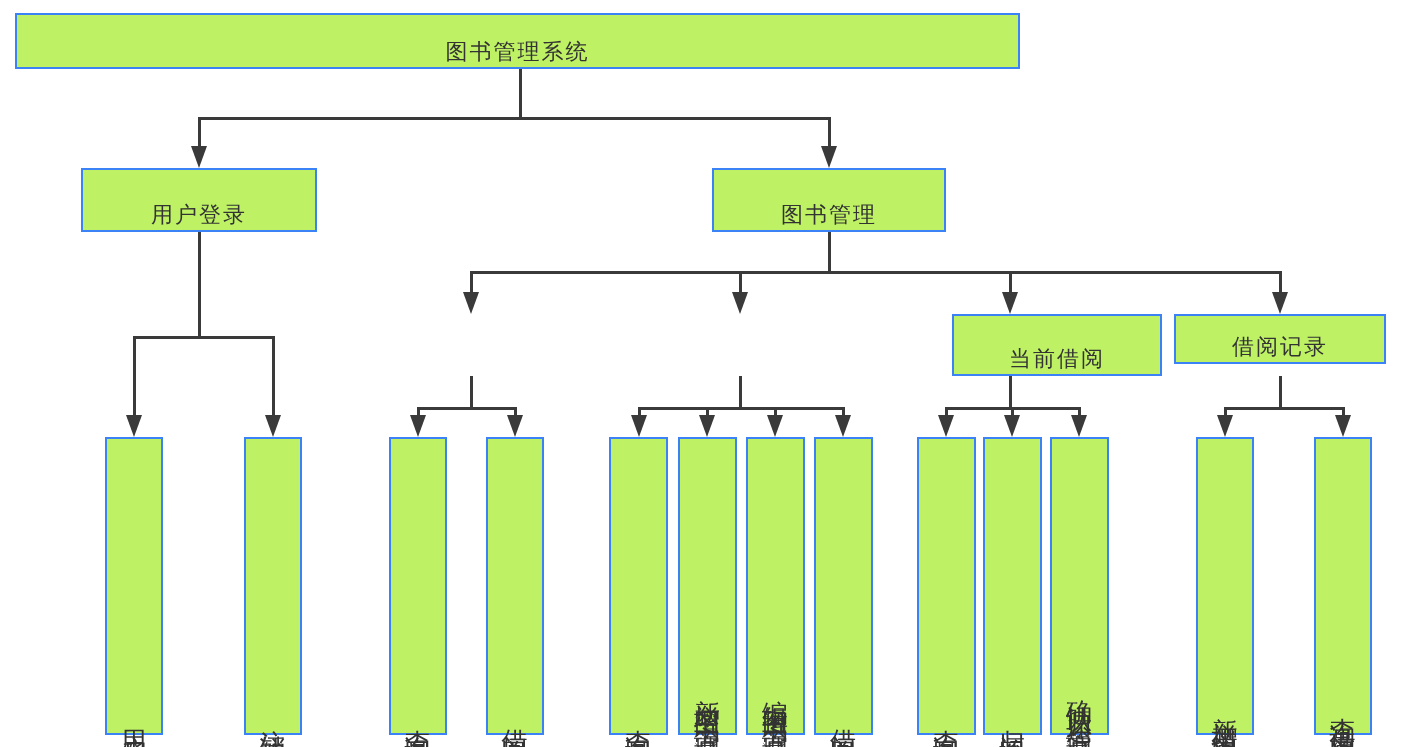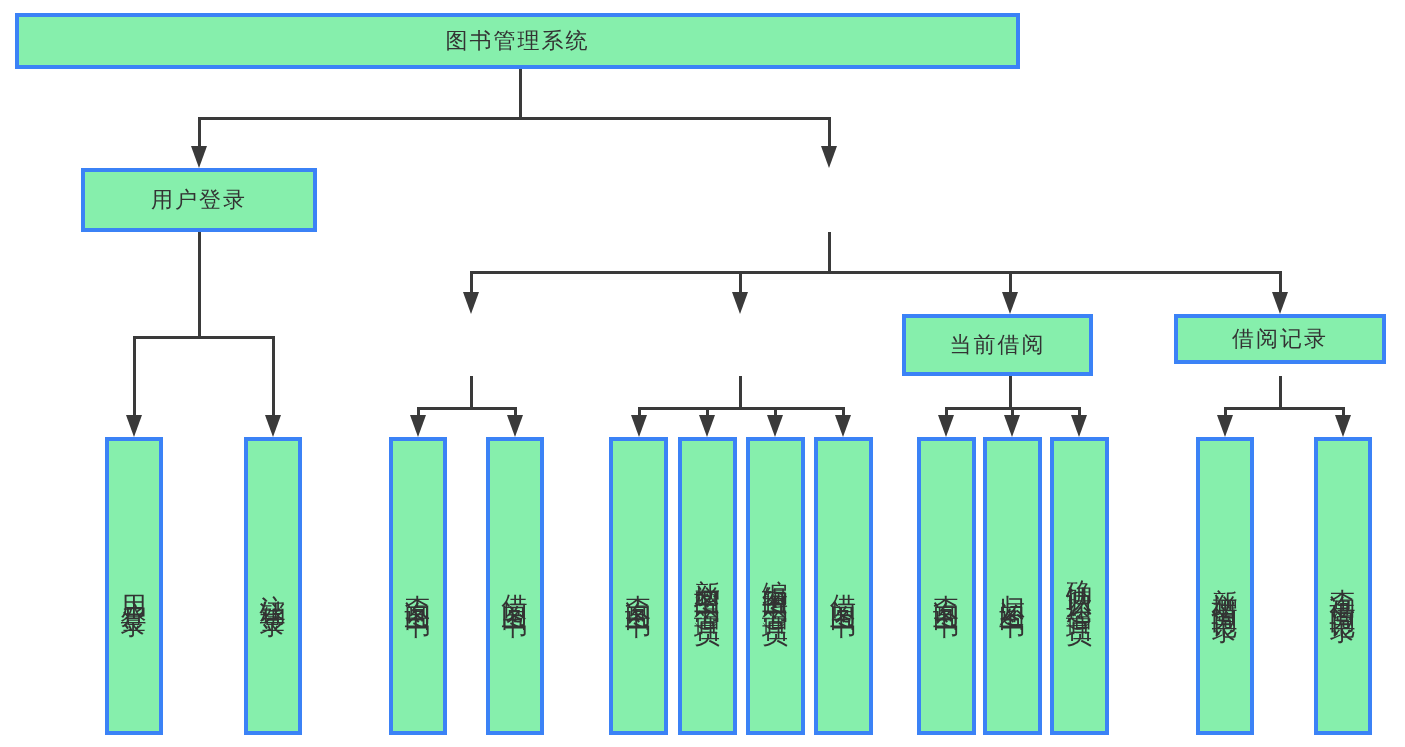--- a/index.html
+++ b/index.html
@@ -7,24 +7,24 @@
     position: relative;
     width: 1405px;
     height: 747px;
     background: #ffffff;
     font-family: "Liberation Sans", "DejaVu Sans", sans-serif;
     overflow: hidden;
   }
   .node {
     position: absolute;
     box-sizing: border-box;
-    border: 4px solid #3b82f6;
-    background: #86efac;
+    border: 2px solid #3b82f6;
+    background: #bef264;
     display: flex;
-    align-items: center;
+    align-items: flex-end;
     justify-content: center;
     color: #333333;
   }
   .hnode { font-size: 22px; letter-spacing: 2px; }
   .leaf  { top: 437px; height: 298px; }
   .vtxt  {
     writing-mode: vertical-rl;
     text-orientation: mixed;
     font-size: 26px;
     letter-spacing: 6px;
@@ -57,24 +57,27 @@
 <div id="canvas">
 
   <div class="node hnode" style="left:15px;top:13px;width:1005px;height:56px">
     <span>图书管理系统</span>
   </div>
 
   <div class="node hnode" style="left:81px;top:168px;width:236px;height:64px">
     <span>用户登录</span>
   </div>
 
+  <div class="node hnode" style="left:712px;top:168px;width:234px;height:64px">
+    <span>图书管理</span>
+  </div>
 
 
 
-  <div class="node hnode" style="left:902px;top:314px;width:191px;height:62px">
+  <div class="node hnode" style="left:952px;top:314px;width:210px;height:62px">
     <span>当前借阅</span>
   </div>
 
   <div class="node hnode" style="left:1174px;top:314px;width:212px;height:50px">
     <span>借阅记录</span>
   </div>
 
   <div class="node leaf" style="left:105px;width:58px">
     <span class="vtxt">用户登录</span>
   </div>

